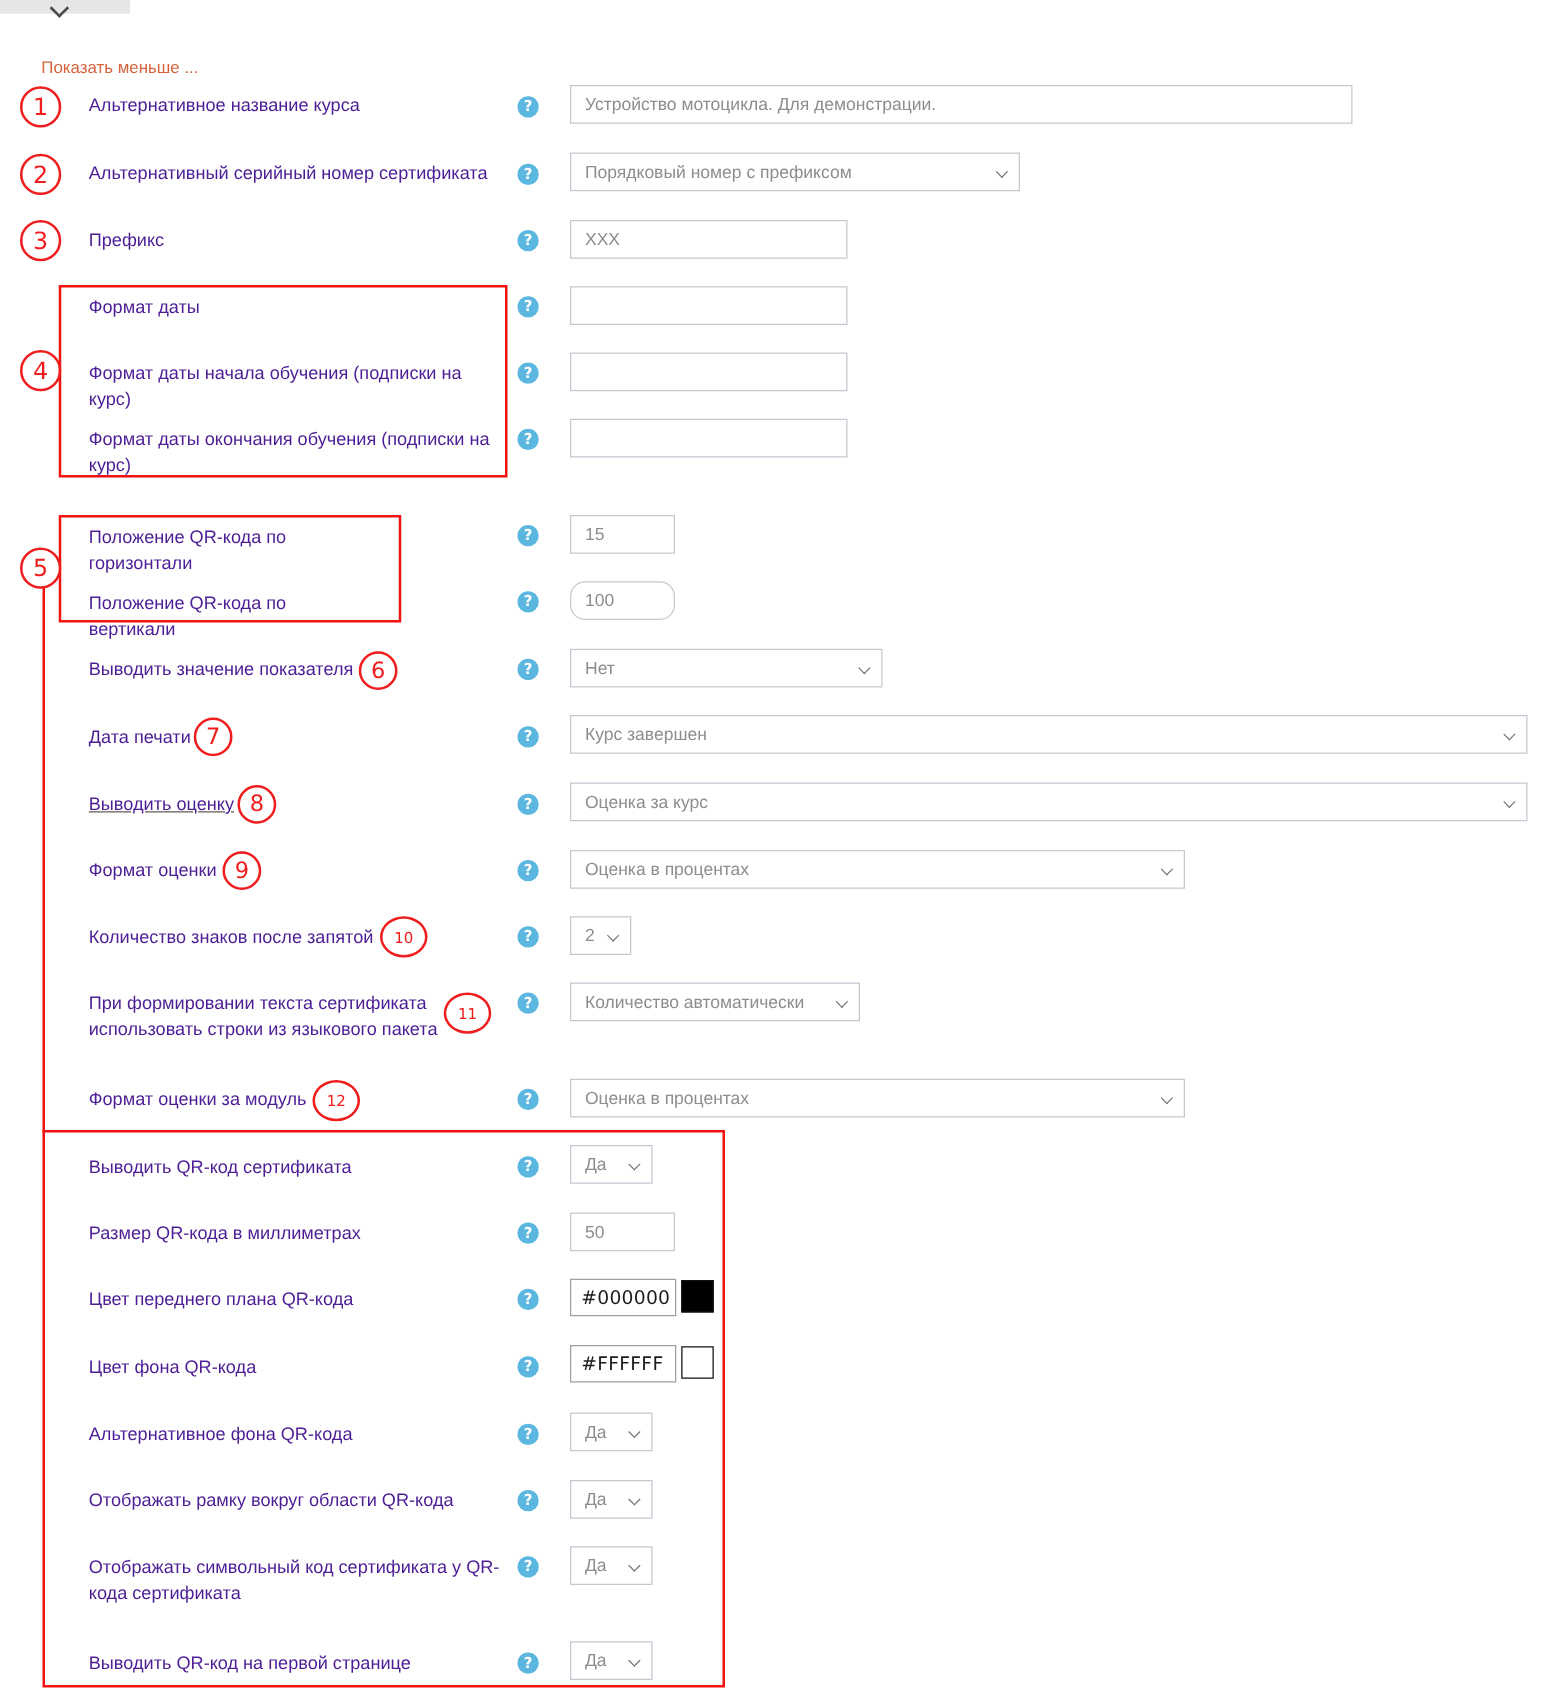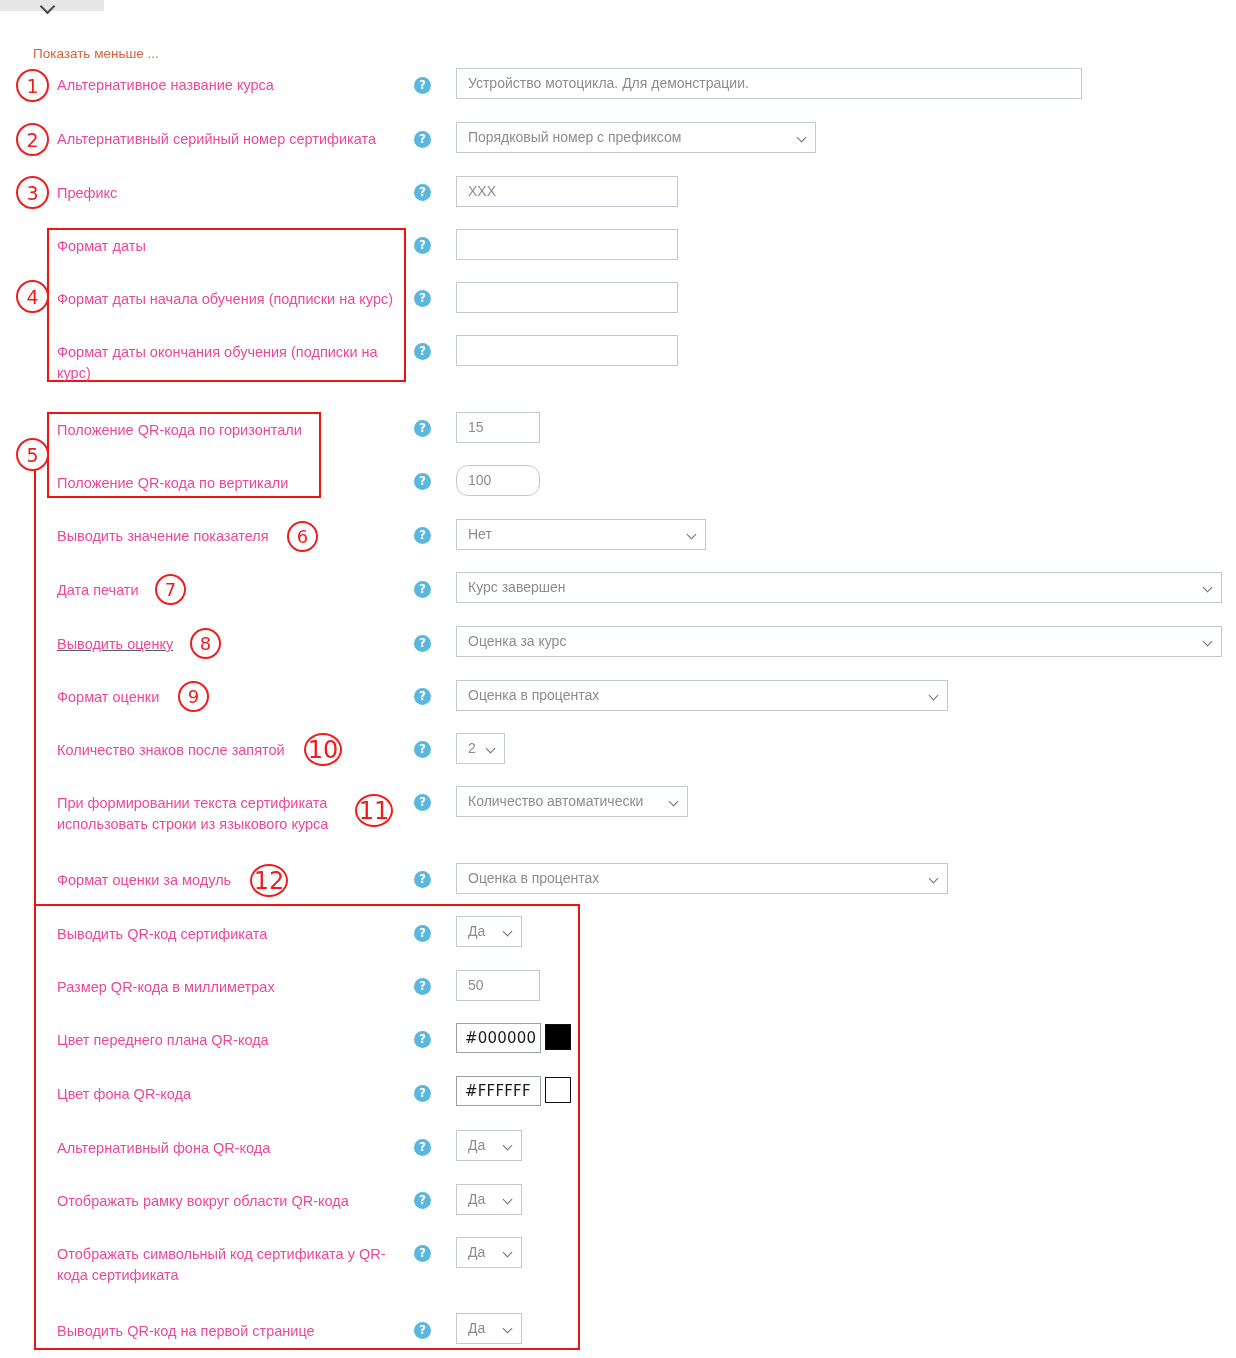--- a/index.html
+++ b/index.html
@@ -47,23 +47,24 @@
     cursor: pointer;
   }
 
   
   .row {
     position: absolute;
     display: flex; align-items: flex-start;
   }
   .lbl {
     font-size: 14.5px;
-    color: #ec4899;
+    color: #4c1d95;
     line-height: 21px;
     display: inline-block;
+    margin-left: 14px;
   }
   .help {
     position: absolute;
     width: 17px; height: 17px; border-radius: 50%;
     background: #5cb7e0;
     color: #fff;
     font-size: 12px; font-weight: 700;
     line-height: 17px; text-align: center;
     font-family: "DejaVu Sans", sans-serif;
     cursor: pointer;
@@ -134,21 +135,21 @@
     border-radius: 50%;
     color: #ef1d1d;
     font-family: "DejaVu Sans", sans-serif;
     font-weight: 400;
     text-align: center;
     background: transparent;
     user-select: none;
   }
   .mark.m1 { width: 33px; height: 33px; font-size: 19px; line-height: 30px; }
   .mark.m2 { width: 31px; height: 31px; font-size: 18px; line-height: 28px; }
-  .mark.wide { width: 38px; height: 33px; border-radius: 50%; font-size: 24px; line-height: 30px; }
+  .mark.wide { width: 38px; height: 33px; border-radius: 50%; font-size: 12px; line-height: 30px; }
 
   
   .rbox {
     position: absolute;
     border: 2.4px solid #f21212;
     background: transparent;
     pointer-events: none;
   }
   .rline {
     position: absolute;
@@ -273,21 +274,21 @@
   <span class="lbl">Количество знаков после запятой</span>
 </div>
 <div class="help" style="left:414px; top:741px;">?</div>
 <div class="sel" style="left:456px; top:733px; width:49px;">
   <span>2</span>
   <span class="cv"></span>
 </div>
 <div class="mark wide" style="left:304px; top:733px;">10</div>
 
 <div class="row" style="left:57px; top:793px; width:300px;">
-  <span class="lbl">При формировании текста сертификата использовать строки из языкового курса</span>
+  <span class="lbl">При формировании текста сертификата использовать строки из языкового пакета</span>
 </div>
 <div class="help" style="left:414px; top:794px;">?</div>
 <div class="sel" style="left:456px; top:786px; width:232px; padding-right:22px;">
   <span>Количество автоматически</span>
   <span class="cv"></span>
 </div>
 <div class="mark wide" style="left:355px; top:794px;">11</div>
 
 <div class="row" style="left:57px; top:870px;">
   <span class="lbl">Формат оценки за модуль</span>
@@ -324,21 +325,21 @@
 <div class="swatch" style="left:545px; top:1024px; background:#000000;"></div>
 
 <div class="row" style="left:57px; top:1084px;">
   <span class="lbl">Цвет фона QR-кода</span>
 </div>
 <div class="help" style="left:414px; top:1085px;">?</div>
 <div class="hexfld" style="left:456px; top:1076px; width:85px;">#FFFFFF</div>
 <div class="swatch" style="left:545px; top:1077px; background:#FFFFFF;"></div>
 
 <div class="row" style="left:57px; top:1138px;">
-  <span class="lbl">Альтернативный фона QR-кода</span>
+  <span class="lbl">Альтернативное фона QR-кода</span>
 </div>
 <div class="help" style="left:414px; top:1139px;">?</div>
 <div class="sel" style="left:456px; top:1130px; width:66px;">
   <span>Да</span>
   <span class="cv"></span>
 </div>
 
 <div class="row" style="left:57px; top:1191px;">
   <span class="lbl">Отображать рамку вокруг области QR-кода</span>
 </div>

